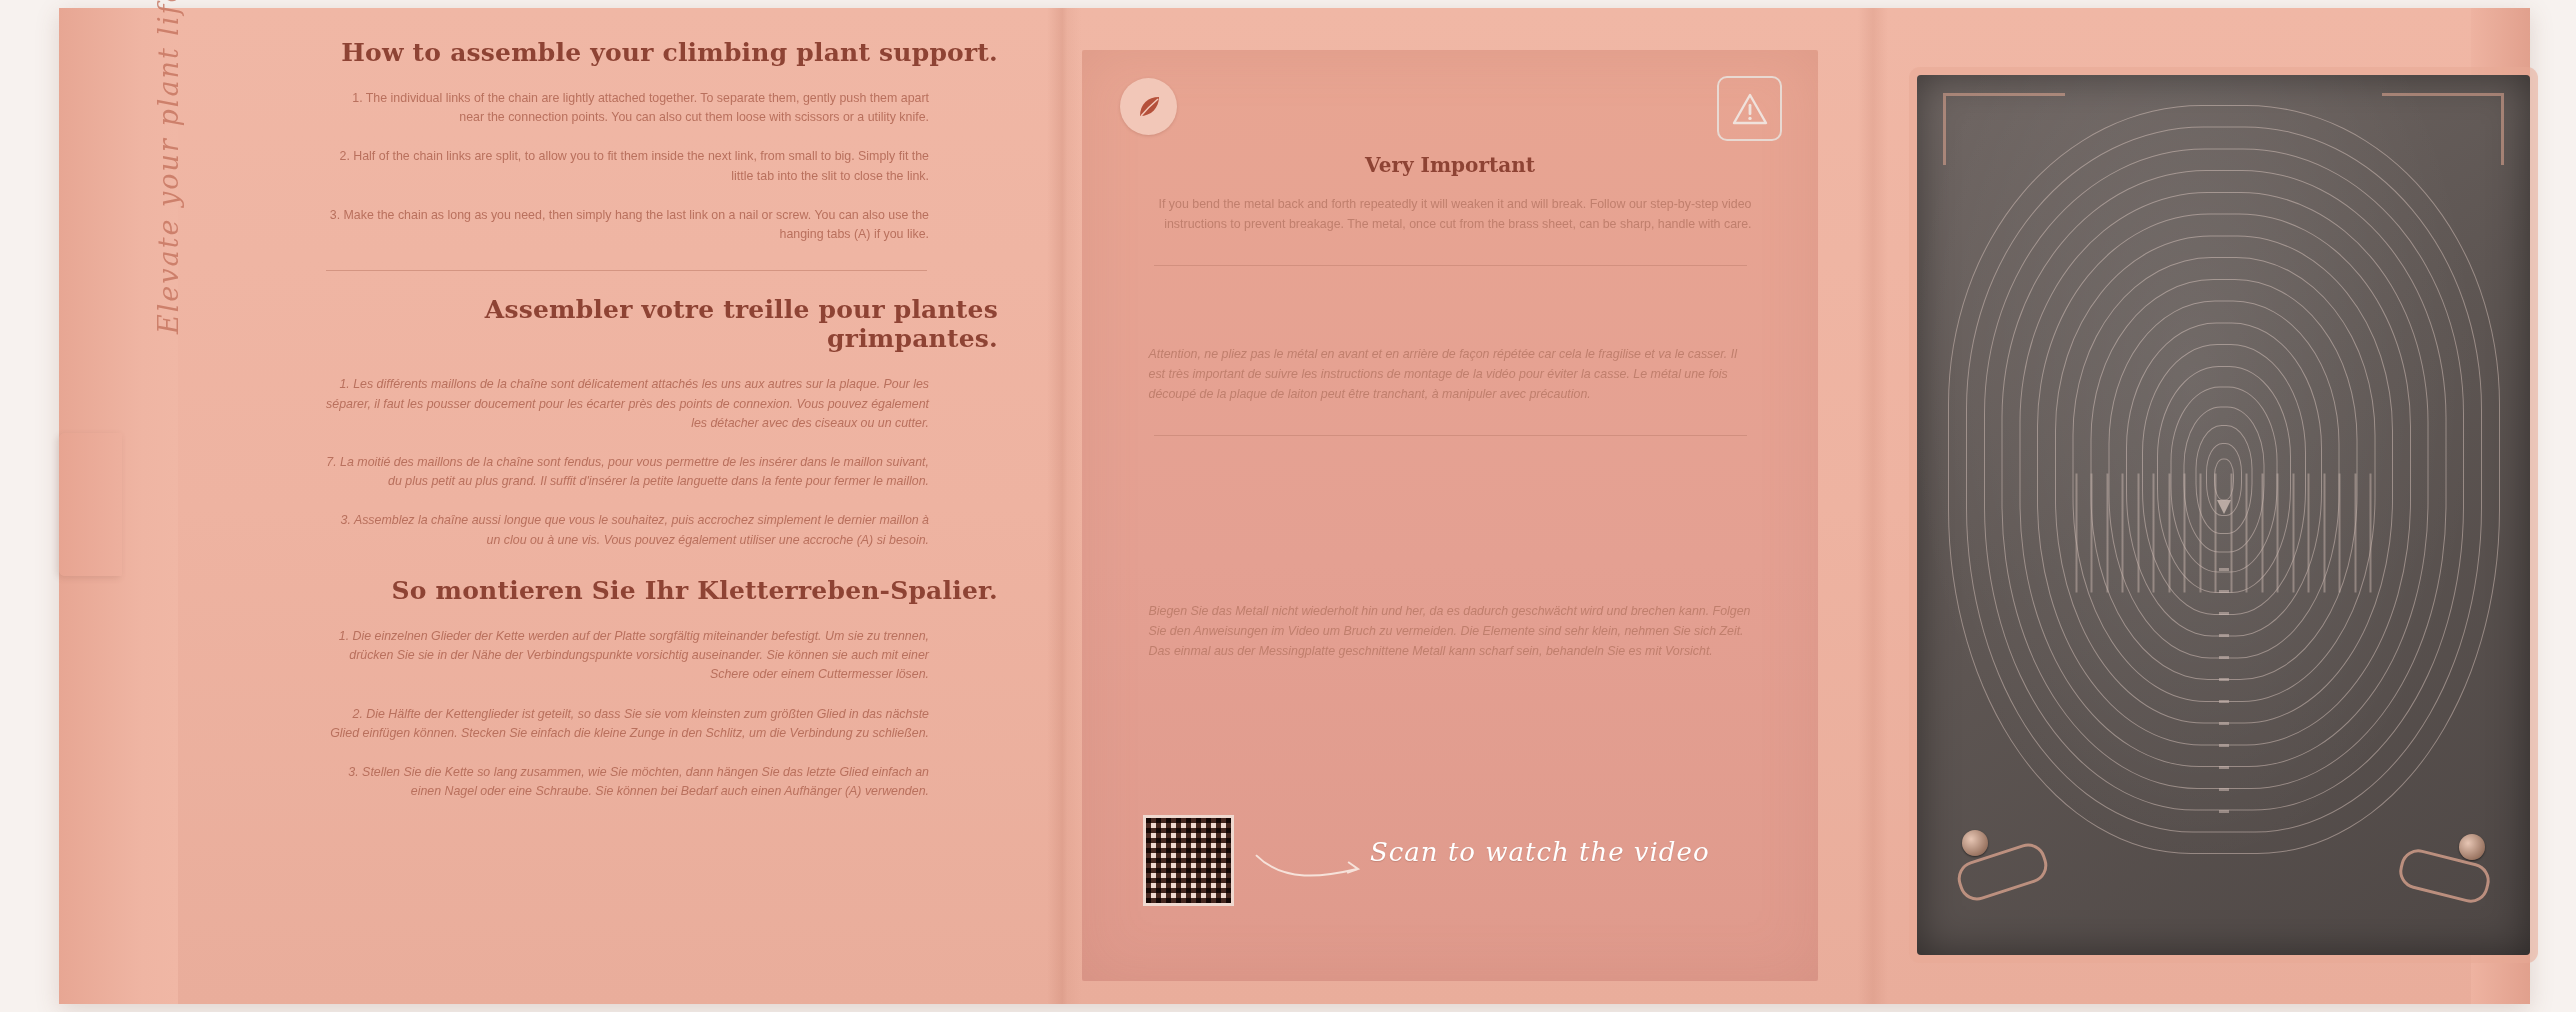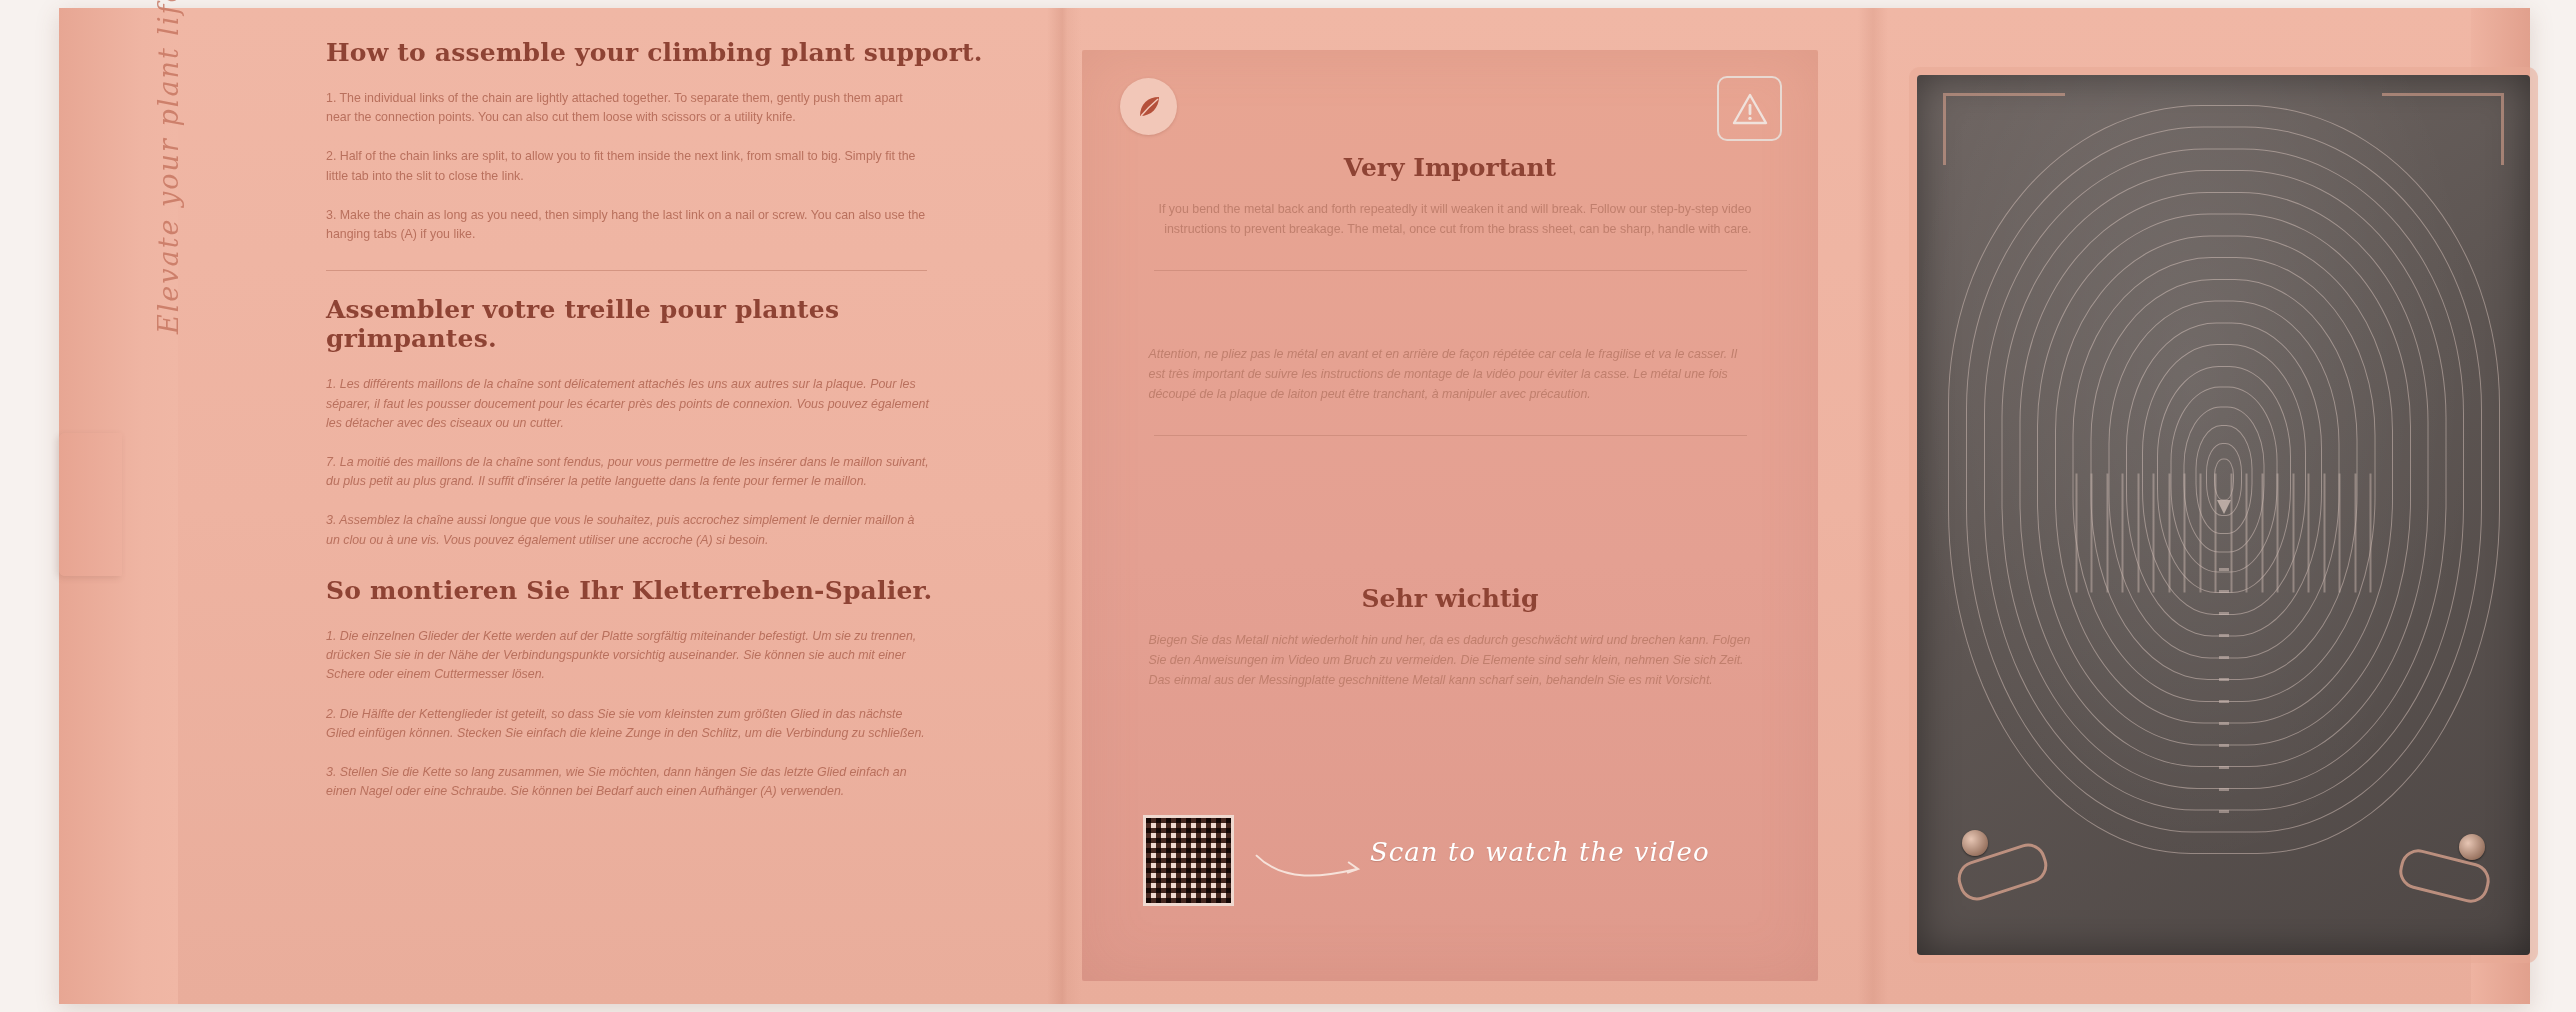--- a/index.html
+++ b/index.html
@@ -112,21 +112,21 @@
   }
 
   
   .left-panel {
     position: absolute;
     left: 267px;
     top: 30px;
     width: 672px;
     height: 939px;
   }
-  .instr-block { margin-bottom: 26px; }
+  .instr-block { margin-bottom: 26px; text-align: right; }
   .instr-title {
     font-family: "DejaVu Serif", serif;
     font-weight: bold;
     font-size: 25px;
     color: #8e4334;
     letter-spacing: 0.2px;
     margin: 0 0 22px 0;
   }
   .instr-title.fr, .instr-title.de { margin-top: 4px; }
   .instr-step {
@@ -184,21 +184,21 @@
     display: flex;
     align-items: center;
     justify-content: center;
   }
 
   .mid-title {
     text-align: center;
     font-family: "DejaVu Serif", serif;
     font-weight: bold;
     color: #8e4334;
-    font-size: 25px;
+    font-size: 20px;
     margin: 0;
   }
   .mid-body {
     text-align: right;
     font-size: 12.4px;
     line-height: 1.6;
     color: #c07f6d;
     margin: 18px auto 0 auto;
     width: 603px;
   }
@@ -413,21 +413,20 @@
             <p class="mid-body">If you bend the metal back and forth repeatedly it will weaken it and will break. Follow our step-by-step video instructions to prevent breakage. The metal, once cut from the brass sheet, can be sharp, handle with care.</p>
             <hr class="mid-hr">
           </div>
 
           <div class="sec2">
             <p class="mid-body italic">Attention, ne pliez pas le métal en avant et en arrière de façon répétée car cela le fragilise et va le casser. Il est très important de suivre les instructions de montage de la vidéo pour éviter la casse. Le métal une fois découpé de la plaque de laiton peut être tranchant, à manipuler avec précaution.</p>
             <hr class="mid-hr">
           </div>
 
           <div class="sec3">
-            <h2 class="mid-title">Sehr wichtig</h2>
             <p class="mid-body italic">Biegen Sie das Metall nicht wiederholt hin und her, da es dadurch geschwächt wird und brechen kann. Folgen Sie den Anweisungen im Video um Bruch zu vermeiden. Die Elemente sind sehr klein, nehmen Sie sich Zeit. Das einmal aus der Messingplatte geschnittene Metall kann scharf sein, behandeln Sie es mit Vorsicht.</p>
           </div>
 
           <div class="qr-wrap">
             <div class="qr-code"></div>
             <svg class="qr-arrow" viewBox="0 0 110 34">
               <path d="M2 6 C30 34 70 28 104 20" stroke="#f6e2da" stroke-width="2" fill="none"></path>
               <path d="M95 13 L105 20 L94 24" stroke="#f6e2da" stroke-width="2" fill="none"></path>
             </svg>
             <div class="qr-script">Scan to watch the video</div>

